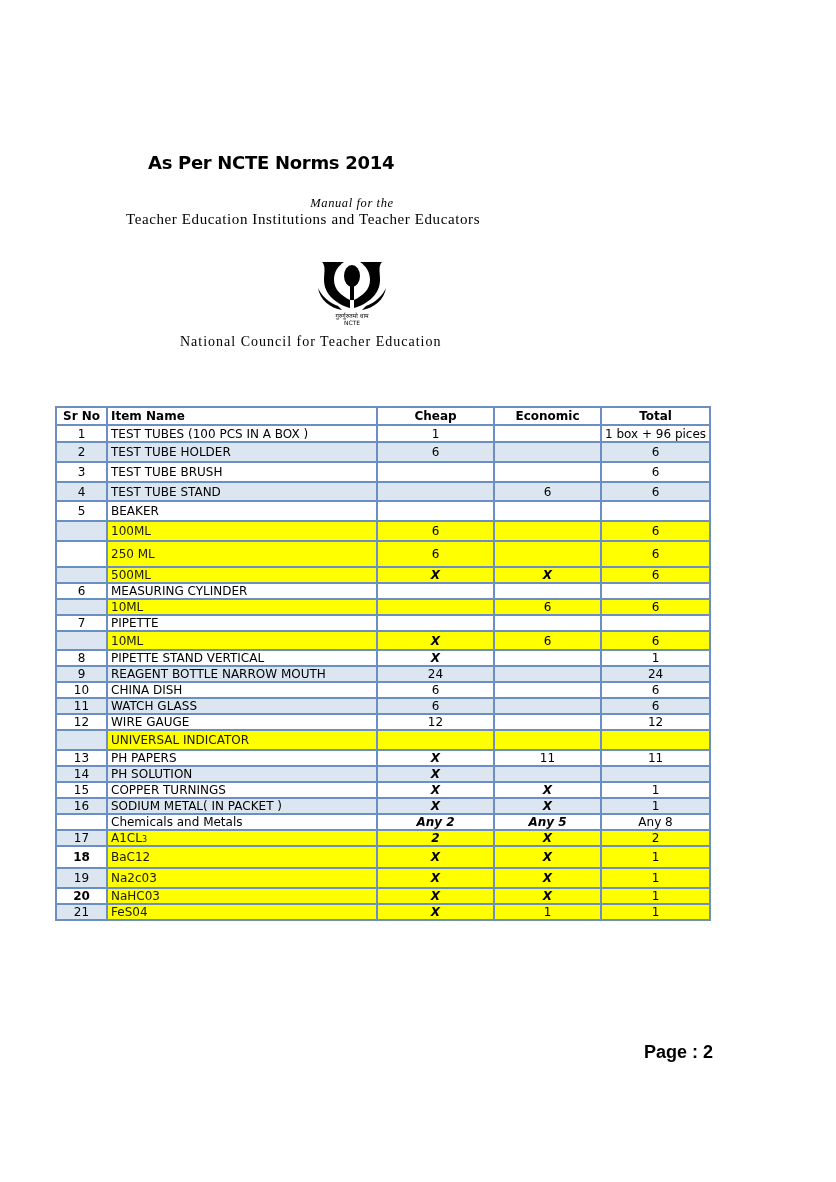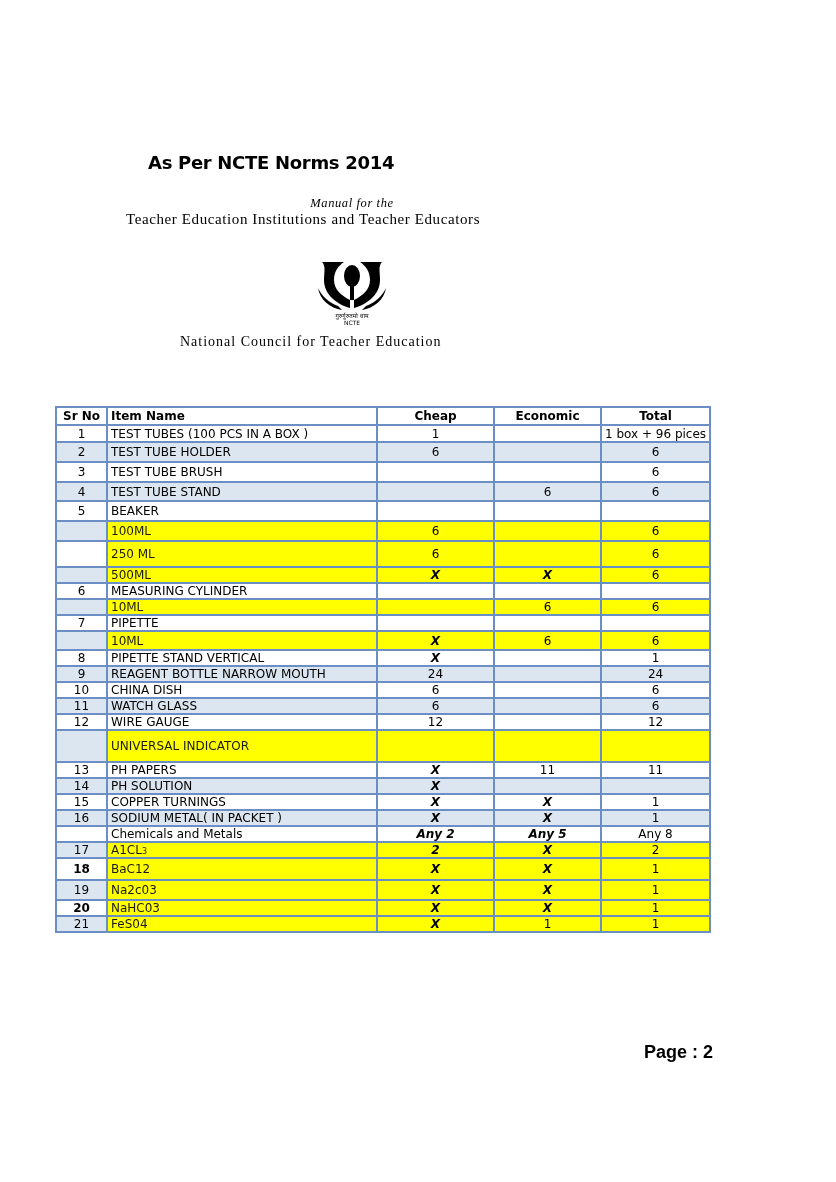--- a/index.html
+++ b/index.html
@@ -190,21 +190,21 @@
       <td class="c-num"></td>
       <td class="c-num">6</td>
     </tr>
     <tr class="white" style="height:15px">
       <td class="c-sr">12</td>
       <td class="c-name">WIRE GAUGE</td>
       <td class="c-num">12</td>
       <td class="c-num"></td>
       <td class="c-num">12</td>
     </tr>
-    <tr class="yellow blue-sr" style="height:32px">
+    <tr class="yellow blue-sr" style="height:20px">
       <td class="c-sr"></td>
       <td class="c-name">UNIVERSAL INDICATOR</td>
       <td class="c-num"></td>
       <td class="c-num"></td>
       <td class="c-num"></td>
     </tr>
     <tr class="white" style="height:16px">
       <td class="c-sr">13</td>
       <td class="c-name">PH PAPERS</td>
       <td class="c-num x">X</td>

